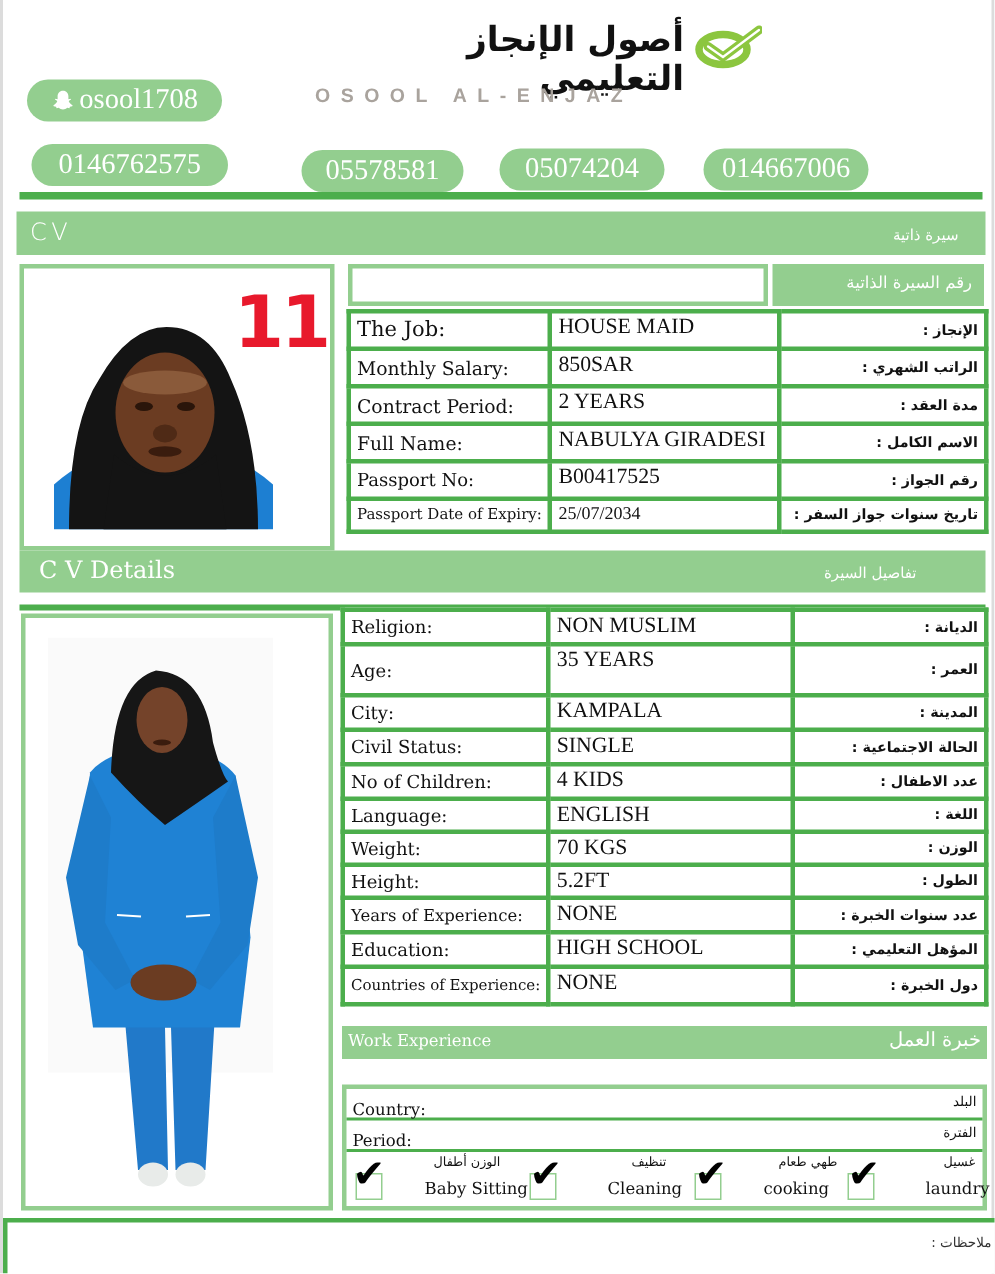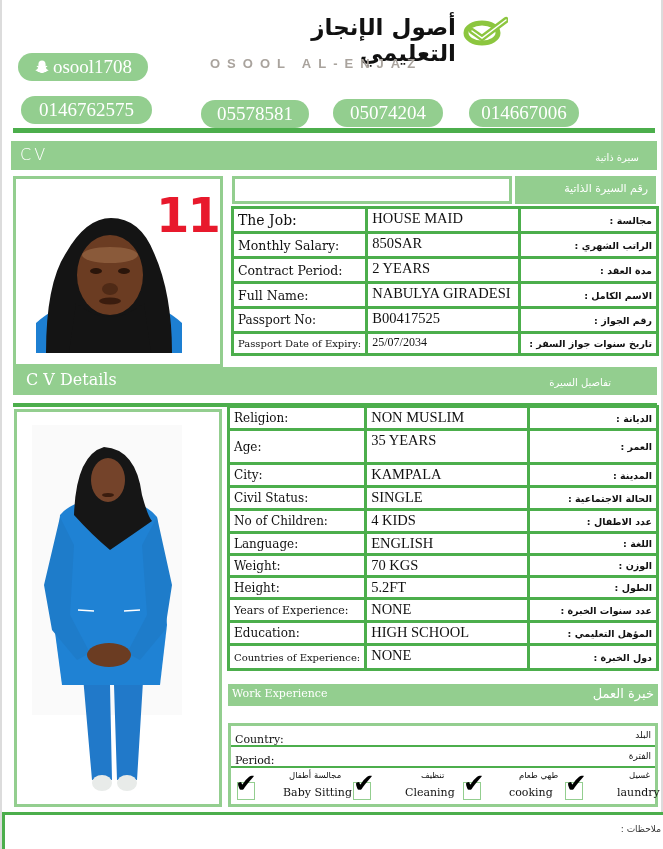--- a/index.html
+++ b/index.html
@@ -113,21 +113,21 @@
     <colgroup>
         <col style="width:127px">
         <col style="width:157px">
         <col style="width:144px">
       </colgroup>
     <tbody>
       <tr>
         <td class="lbl" style="font-size:14px;">The Job:</td>
         <td class="val">HOUSE MAID</td>
         <td class="ar">
-            <span>مجالسة :</span>
+            <span>الإنجاز :</span>
           </td>
       </tr>
       <tr>
         <td class="lbl" style="font-size:12.5px;">Monthly Salary:</td>
         <td class="val">850SAR</td>
         <td class="ar">
             <span>الراتب الشهري :</span>
           </td>
       </tr>
       <tr>
@@ -293,21 +293,21 @@
     </div>
     <div class="we-row">
       <span class="l">Period:</span>
       <span class="r">الفترة</span>
     </div>
     <div class="skills">
 
       <div class="skill" style="left:0; width:112px;">
         <div class="cb" style="left:6px;"></div>
         <div class="tick" style="left:4px;">✔</div>
-        <div class="sar" style="left:58px;">مجالسة أطفال</div>
+        <div class="sar" style="left:58px;">الوزن أطفال</div>
         <div class="sen" style="left:52px;">Baby Sitting</div>
       </div>
 
       <div class="skill" style="left:120px; width:105px;">
         <div class="cb" style="left:2px;"></div>
         <div class="tick" style="left:2px;">✔</div>
         <div class="sar" style="left:70px;">تنظيف</div>
         <div class="sen" style="left:54px;">Cleaning</div>
       </div>
 

